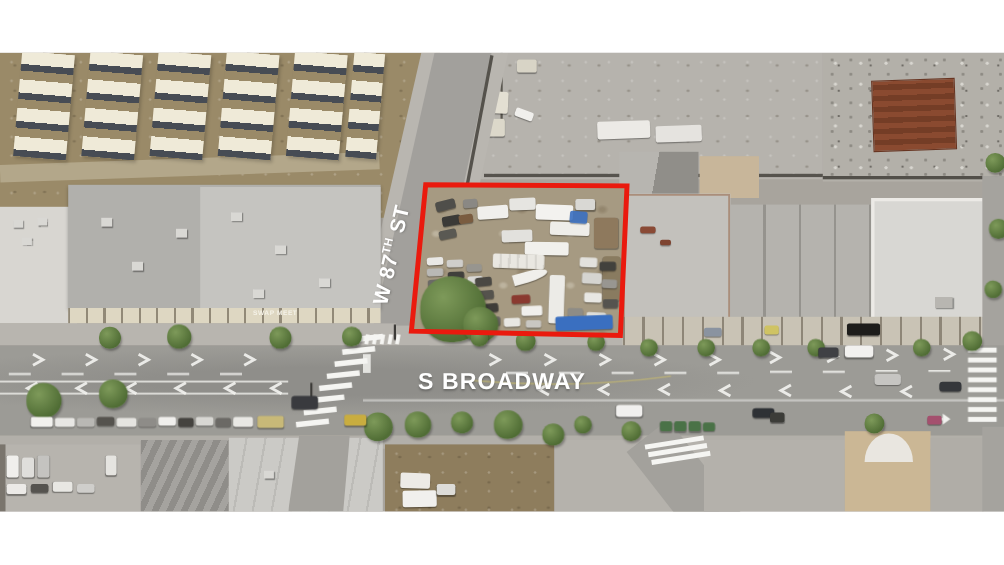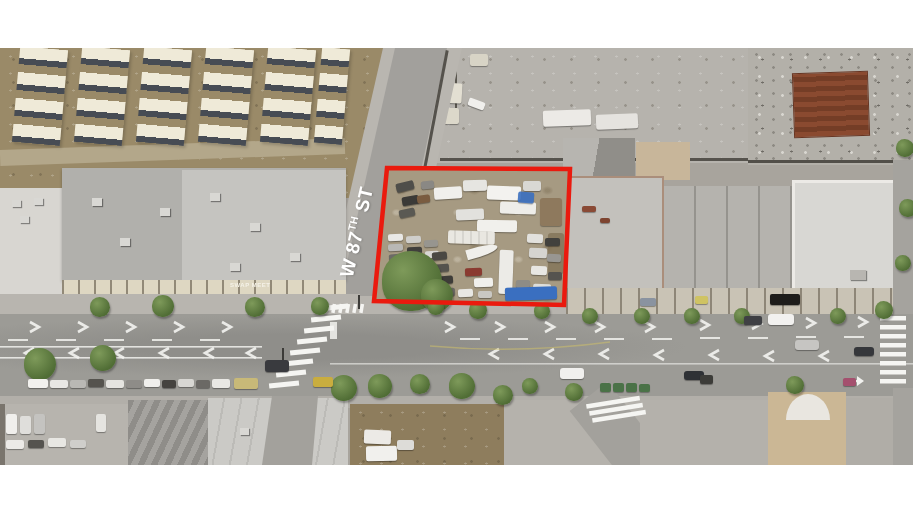--- a/index.html
+++ b/index.html
@@ -321,15 +321,16 @@
     <div class="v" style="left:700px;top:327px;width:13px;height:9px;background:#3c3c38;z-index:8;"></div>
     <div class="v" style="left:843px;top:330px;width:13px;height:8px;background:#a4506e;z-index:8;"></div>
 
     <svg id="parcel-outline" class="svg-overlay" viewBox="0 0 913 417">
       <polygon points="387,120 570,121 564,257 374,253" fill="none" stroke="#ea1a0e" stroke-width="4.5" stroke-linejoin="miter" style="stroke: rgb(234, 26, 14);"></polygon>
     </svg>
 
     <div class="label-87" style="color: rgb(255, 255, 255);">
       <span>W 87</span><span class="sup">TH</span><span> ST</span>
     </div>
+    <div class="label-bwy" style="color: rgb(255, 255, 255);">S BROADWAY</div>
 
   </div>
 </div>
 
 </body></html>

